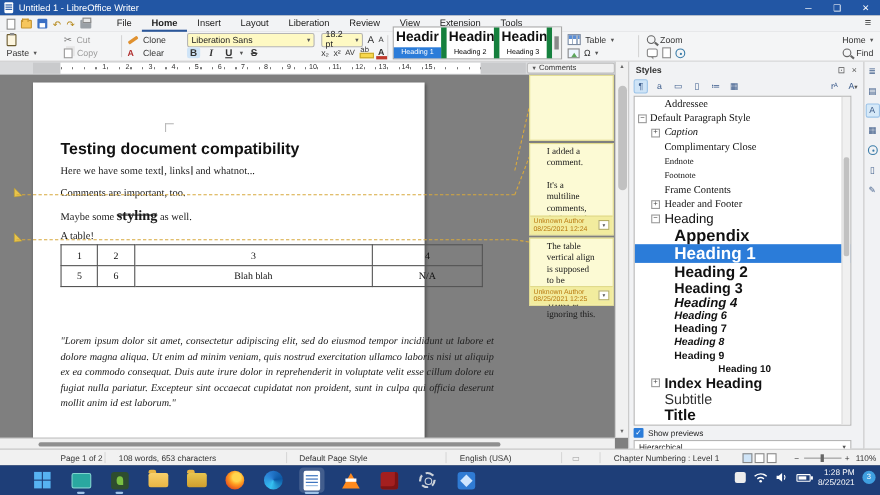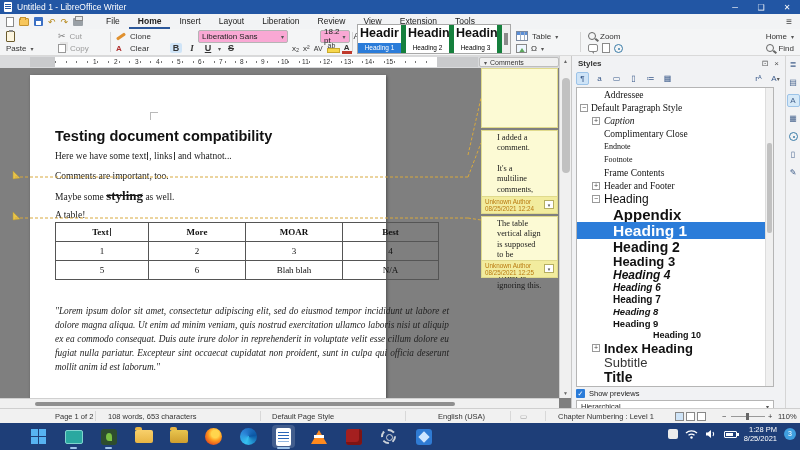--- a/index.html
+++ b/index.html
@@ -37,21 +37,21 @@
   .tg { position:absolute; top:0; height:26px; display:flex; flex-direction:column; justify-content:space-between; padding:1px 0; }
   .trow { display:flex; align-items:center; gap:4px; height:12px; }
   .vsep { position:absolute; top:3px; height:20px; width:1px; background:#d5d5d5; }
   .grayed { color:#9a9a9a; }
   .i-clip{width:9px;height:11px;border:1px solid #6b5b2e;background:#fdf6e0;position:relative;border-radius:1px;}
   .i-clip::before{content:"";position:absolute;left:2px;top:-2px;width:4px;height:2px;background:#8a8a8a;}
   .i-scis{font-size:9px;line-height:9px;color:#777;}
   .i-sheets{width:8px;height:9px;border:1px solid #999;background:#fff;box-shadow:2px -2px 0 -0px #e6e6e6;}
   .i-brush{width:10px;height:3px;background:#e0912f;transform:rotate(-35deg);border-radius:1px;}
   .i-erase{width:10px;height:9px;font-size:8px;line-height:9px;color:#b03030;font-weight:bold;}
-  .combo { background:#f9a8d4; border:1px solid #b5b5b5; border-radius:2px; height:13px; display:flex; align-items:center; padding:0 3px; gap:3px;margin-left:28px; }
+  .combo { background:#fef9c3; border:1px solid #b5b5b5; border-radius:2px; height:13px; display:flex; align-items:center; padding:0 3px; gap:3px; }
   .combo .cv { font-size:8px; color:#222; }
   .caret { font-size:6px; color:#555; }
   .bb { font-weight:bold; font-size:9px; width:12px; text-align:center; }
   .on { background:#cfe4f7; border-radius:2px; }
   .it { font-style:italic; font-family:"Liberation Serif",serif; }
   .un { text-decoration:underline; }
   .st { text-decoration:line-through; }
   .i-hl{width:11px;height:10px;position:relative;} .i-hl::before{content:"ab";font-size:7px;position:absolute;top:-1px;left:1px;} .i-hl::after{content:"";position:absolute;left:0;bottom:0;width:11px;height:3px;background:#f7d74c;border:1px solid #c9a92c;}
   .i-fc{width:10px;height:10px;position:relative;font-size:8px;font-weight:bold;text-align:center;} .i-fc::after{content:"";position:absolute;left:0;bottom:-1px;width:10px;height:3px;background:#c0392b;}
   .i-table{width:12px;height:10px;border:1px solid #7c8aa0;background:linear-gradient(#5b8ed6 0 3px,#fff 3px);position:relative;}
@@ -369,26 +369,20 @@
   <div class="abs docarea">
     <div class="pagewrap">
       <div class="corner"></div>
       <div class="dheading">Testing document compatibility</div>
       <div class="dp" style="top:76px;"><span>Here we have some text</span><span class="amark"></span><span>, links</span><span class="amark"></span><span> and whatnot...</span></div>
       <div class="dp" style="top:96px;">Comments are important, too.</div>
       <div class="dp" style="top:113px;"><span>Maybe some </span><span class="dstyled">styling</span><span> as well.</span></div>
       <div class="dp" style="top:135px;">A table!</div>
       <table class="dtable">
         <tbody>
-            <tr class="hrow">
-          <td style="width:93px;"><span>Text</span><span class="amark"></span></td>
-          <td style="width:97px;">More</td>
-          <td style="width:97px;">MOAR</td>
-          <td>Best</td>
-        </tr>
         <tr>
           <td>1</td>
               <td>2</td>
               <td>3</td>
               <td>4</td>
         </tr>
         <tr>
           <td>5</td>
               <td>6</td>
               <td>Blah blah</td>
@@ -556,21 +550,21 @@
   </div>
 
   <div class="abs statusbar">
     <span class="sitem" style="left:8px;top:3px;"><span class="sic"></span></span>
     <span class="sitem" style="left:55px;">Page 1 of 2</span>
     <span class="ssep" style="left:95px;"></span>
     <span class="sitem" style="left:108px;">108 words, 653 characters</span>
     <span class="ssep" style="left:260px;"></span>
     <span class="sitem" style="left:272px;">Default Page Style</span>
     <span class="ssep" style="left:405px;"></span>
-    <span class="sitem" style="left:418px;margin-left:20px;">English (USA)</span>
+    <span class="sitem" style="left:418px;">English (USA)</span>
     <span class="ssep" style="left:510px;"></span>
     <span class="sitem" style="left:520px;color:#999;">▭</span>
     <span class="ssep" style="left:545px;"></span>
     <span class="sitem" style="left:558px;">Chapter Numbering : Level 1</span>
     <span class="sitem" style="left:675px;top:3px;">
       <span class="layic" style="background:#cfe4f7;"></span><span class="layic"></span><span class="layic"></span>
     </span>
     <span class="sitem" style="left:722px;">−</span>
     <span class="zoomtrack"></span>
     <span class="zoomthumb"></span>

